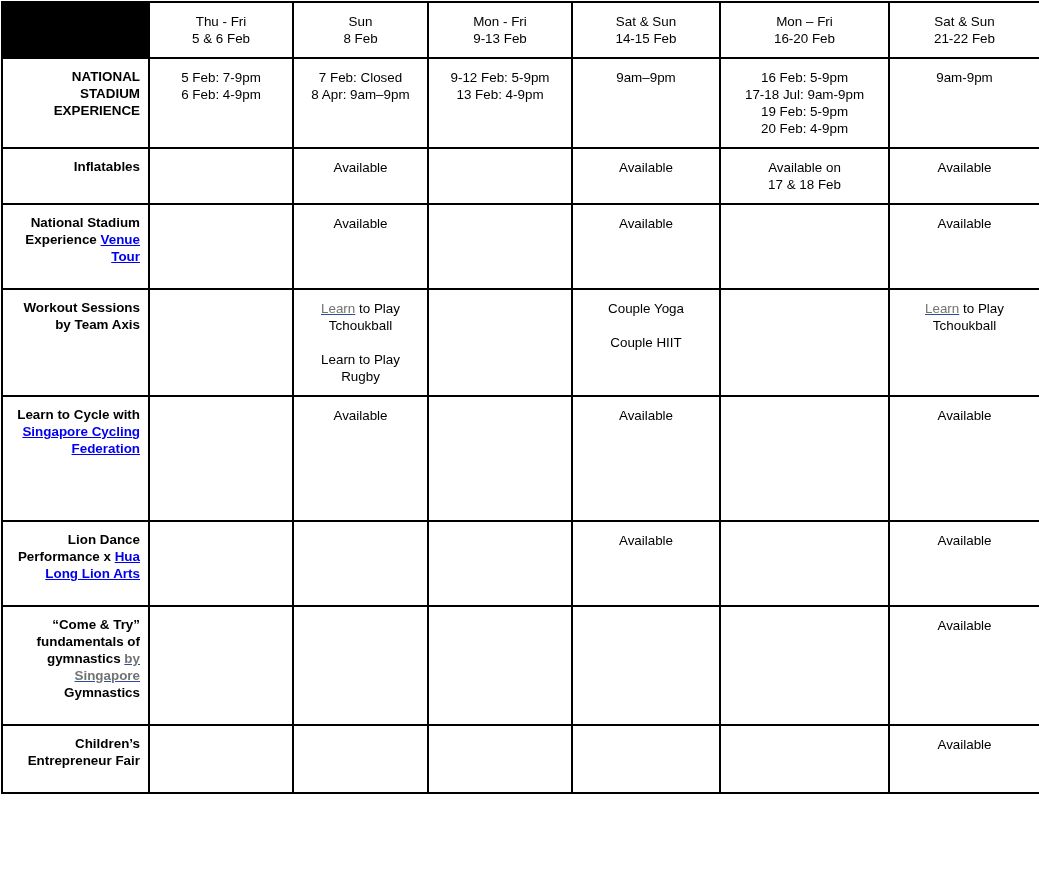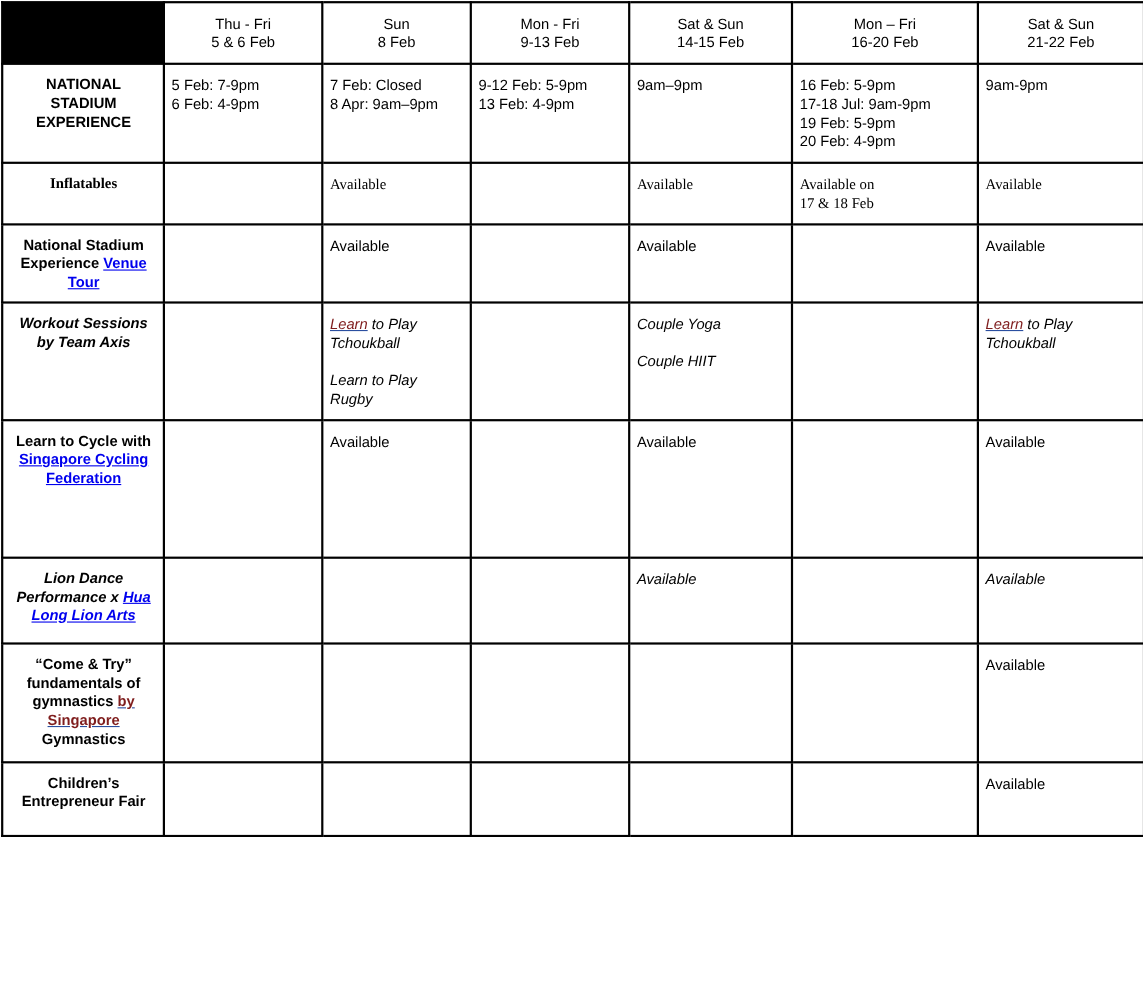--- a/index.html
+++ b/index.html
@@ -27,35 +27,36 @@
   table.schedule thead th {
     vertical-align: middle;
     text-align: center;
     font-weight: normal;
     padding: 4px 4px;
   }
   th.corner {
     background: #000000;
   }
   td.row-label {
+    text-align: right;
+    font-weight: bold;
+    padding: 9px 8px 23px 9px;
+  }
+  td.data-cell {
     text-align: center;
-    font-weight: bold;
-    padding: 9px 8px 9px 9px;
-  }
-  td.data-cell {
     padding: 10px 6px;
   }
   a.link {
     color: #0000EE;
     font-weight: bold;
     text-decoration: underline;
     cursor: pointer;
   }
   a.u-link {
-    color: #7f1d1d;
+    color: #737373;
     text-decoration: underline;
     -webkit-text-decoration-color: #2b4fa0;
     text-decoration-color: #2b4fa0;
     cursor: pointer;
   }
   .cell-line { display: block; }
 </style>
 </head>
 <body>
 
@@ -119,21 +120,21 @@
         <td class="data-cell">
           <div class="cell-line">16 Feb: 5-9pm</div>
           <div class="cell-line">17-18 Jul: 9am-9pm</div>
           <div class="cell-line">19 Feb: 5-9pm</div>
           <div class="cell-line">20 Feb: 4-9pm</div>
         </td>
         <td class="data-cell">
           <div class="cell-line">9am-9pm</div>
         </td>
       </tr>
-      <tr style="height: 54px; font-family: Liberation Serif, serif;">
+      <tr style="height: 54px;">
         <td class="row-label"><span>Inflatables</span></td>
         <td class="data-cell"></td>
         <td class="data-cell">
           <div class="cell-line">Available</div>
         </td>
         <td class="data-cell"></td>
         <td class="data-cell">
           <div class="cell-line">Available</div>
         </td>
         <td class="data-cell">
@@ -152,21 +153,21 @@
         </td>
         <td class="data-cell"></td>
         <td class="data-cell">
           <div class="cell-line">Available</div>
         </td>
         <td class="data-cell"></td>
         <td class="data-cell">
           <div class="cell-line">Available</div>
         </td>
       </tr>
-      <tr style="height: 94px; font-style: italic;">
+      <tr style="height: 94px;">
         <td class="row-label"><span>Workout Sessions by Team Axis</span></td>
         <td class="data-cell"></td>
         <td class="data-cell">
           <div class="cell-line"><a class="u-link">Learn</a><span> to Play Tchoukball</span></div>
           <div class="cell-line">&nbsp;</div>
           <div class="cell-line">Learn to Play Rugby</div>
         </td>
         <td class="data-cell"></td>
         <td class="data-cell">
           <div class="cell-line">Couple Yoga</div>
@@ -186,21 +187,21 @@
         </td>
         <td class="data-cell"></td>
         <td class="data-cell">
           <div class="cell-line">Available</div>
         </td>
         <td class="data-cell"></td>
         <td class="data-cell">
           <div class="cell-line">Available</div>
         </td>
       </tr>
-      <tr style="height: 78px; font-style: italic;">
+      <tr style="height: 78px;">
         <td class="row-label"><span>Lion Dance Performance x </span><a class="link">Hua Long Lion Arts</a></td>
         <td class="data-cell"></td>
         <td class="data-cell"></td>
         <td class="data-cell"></td>
         <td class="data-cell">
           <div class="cell-line">Available</div>
         </td>
         <td class="data-cell"></td>
         <td class="data-cell">
           <div class="cell-line">Available</div>

